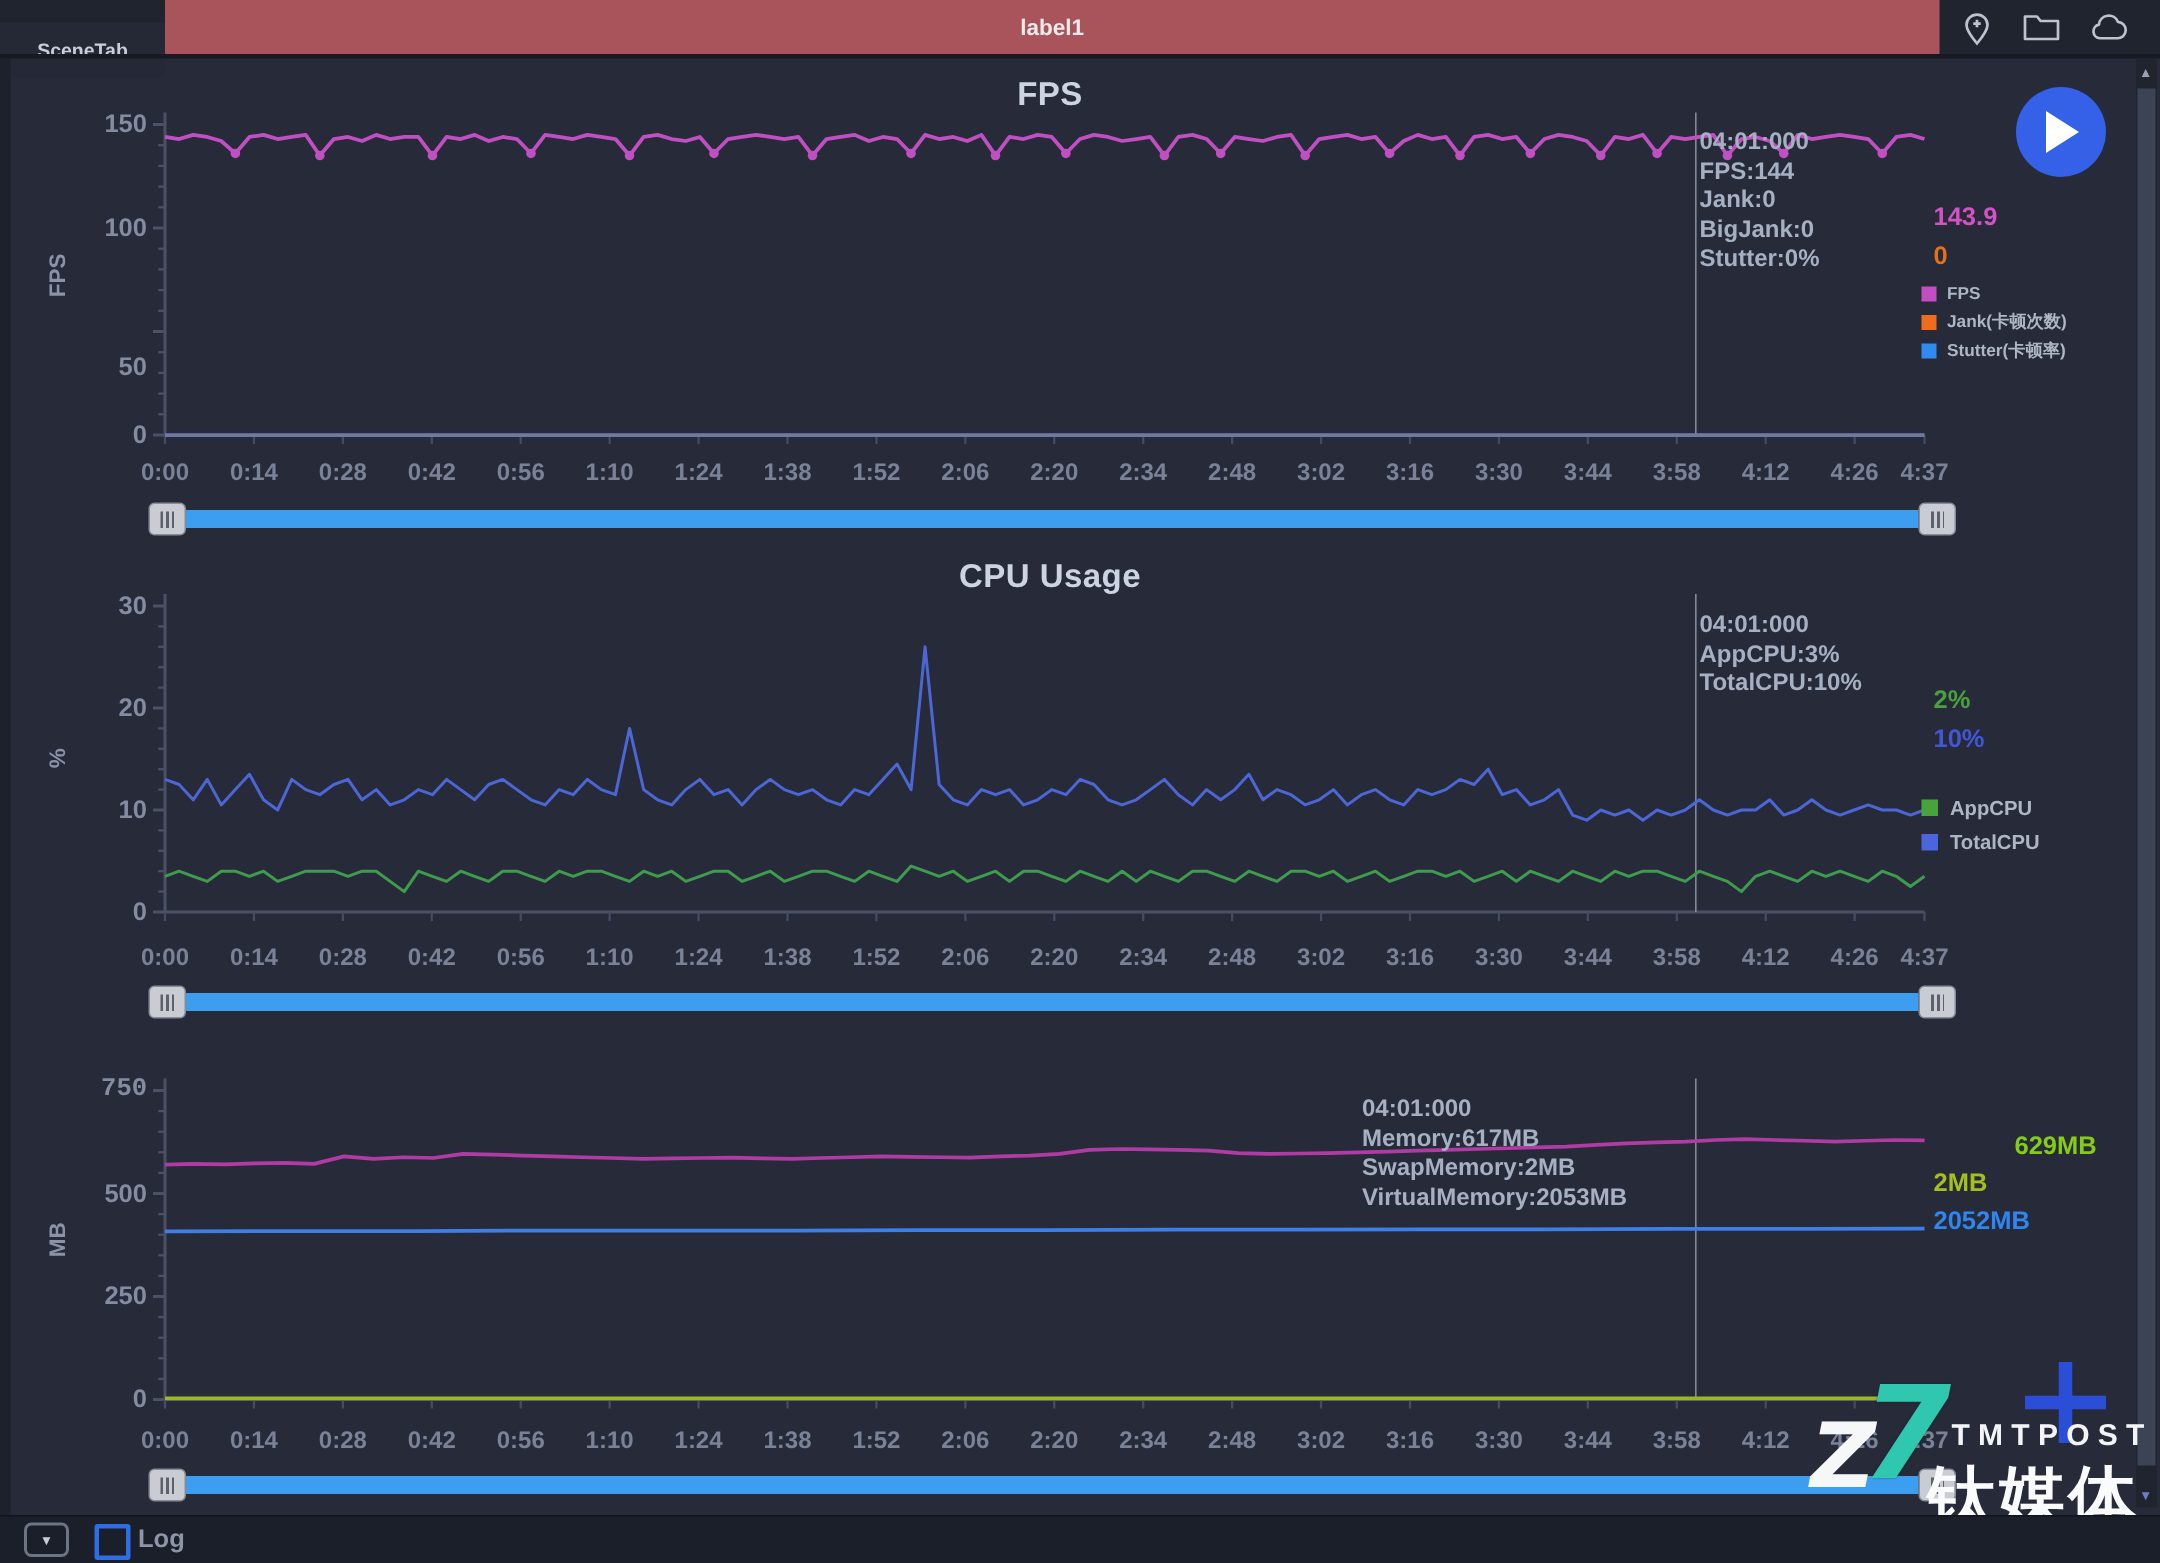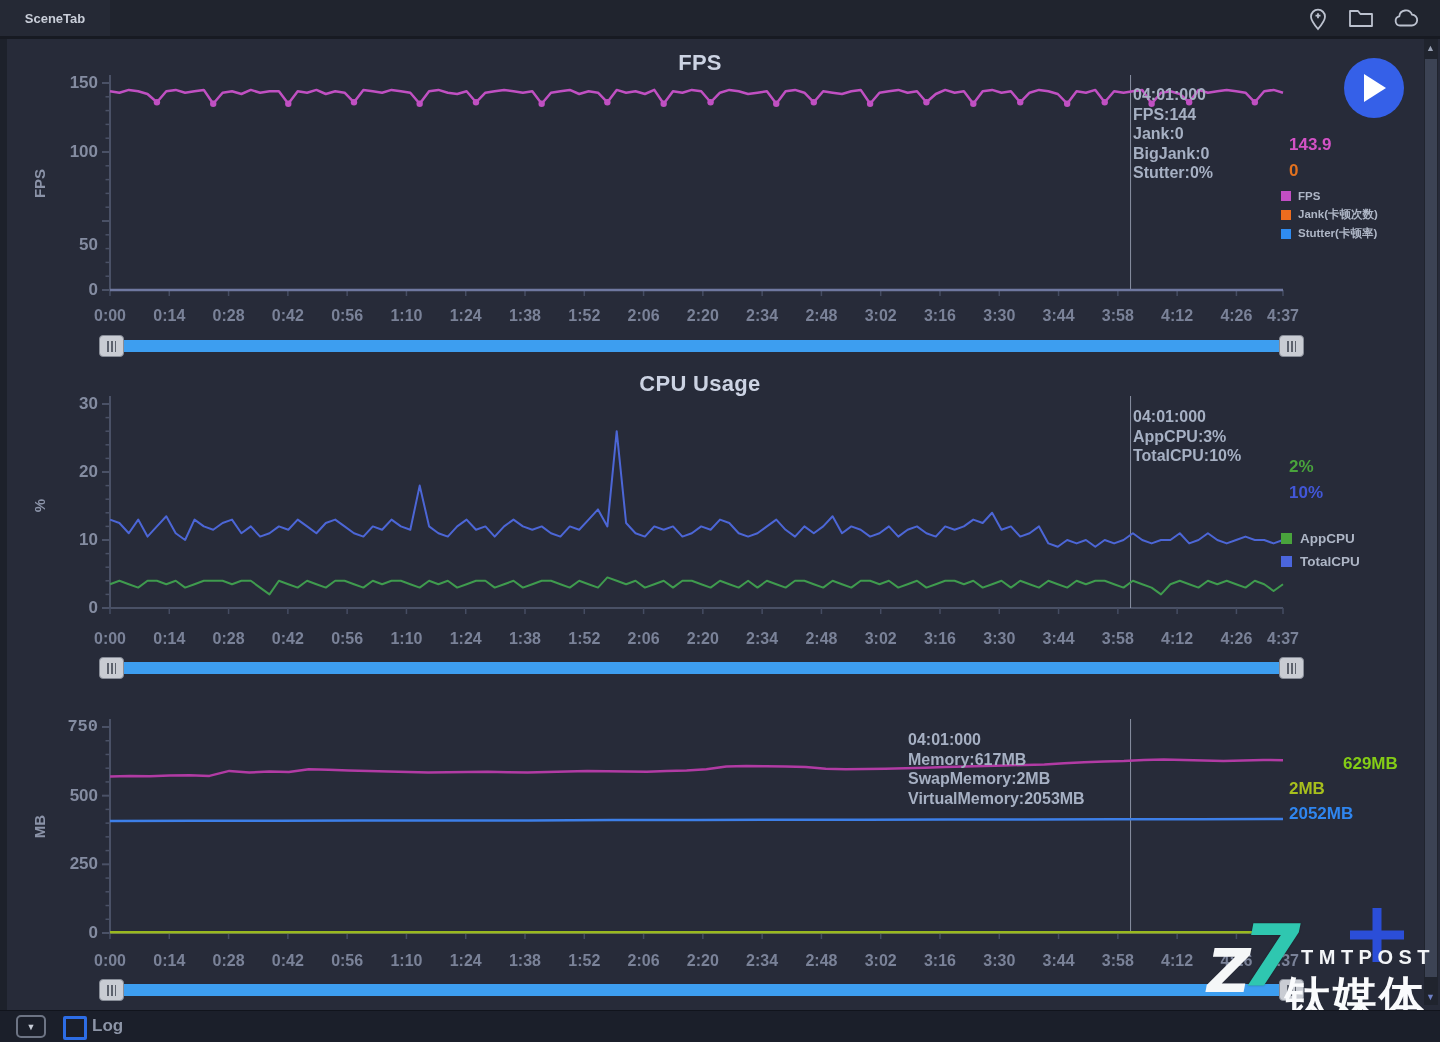--- a/index.html
+++ b/index.html
@@ -1,20 +1,20 @@
 <!DOCTYPE html>
 <html><head>
 <meta charset="utf-8">
 <style>
   html,body{margin:0;padding:0;background:#14161d;}
   .app{position:relative;width:1440px;height:1042px;background:#272b39;overflow:hidden;
        font-family:"Liberation Sans",sans-serif;}
   
   .topbar{position:absolute;left:0;top:0;width:1440px;height:36px;background:#20242e;}
-  .scene-tab{position:absolute;left:0;top:0;width:110px;height:36px;background:#252935;
+  .scene-tab{position:absolute;left:0;top:15px;width:110px;height:36px;background:#252935;
        color:#c9ced9;font-size:13px;font-weight:700;display:flex;align-items:center;justify-content:center;}
   .banner{position:absolute;left:110px;top:0;width:1183px;height:36px;background:#a9545b;
        color:#efe9ec;font-size:15px;font-weight:700;display:flex;align-items:center;justify-content:center;}
   .top-icons{position:absolute;right:18px;top:0;height:36px;display:flex;align-items:center;gap:17px;}
   .top-icons svg{display:block;}
   .bar-sep{position:absolute;left:0;top:36px;width:1440px;height:3px;background:#171a22;}
   .left-strip{position:absolute;left:0;top:39px;width:7px;height:971px;background:#1d212b;}
   
   #charts{position:absolute;left:0;top:0;pointer-events:none;}
   .axis{fill:none;stroke:#4a5166;stroke-width:2;}
@@ -63,20 +63,21 @@
   .wm .brand{position:absolute;left:96px;top:48px;color:#f2f4f7;font-size:20px;font-weight:700;letter-spacing:5.5px;}
   .wm .cjk{position:absolute;left:80px;top:70px;color:#fafbfd;font-size:45px;font-weight:900;letter-spacing:2px;}
 </style>
 </head>
 <body>
 
 <div class="app">
 
   <div class="topbar">
     <div class="scene-tab">SceneTab</div>
+    <div class="banner">label1</div>
     <div class="top-icons">
       <span>
         <svg width="24" height="26" viewBox="0 0 24 26" fill="none" stroke="#bcc2cf" stroke-width="1.8">
           <path d="M12 24c4.2-5 7-8.8 7-12.3A7 7 0 1 0 5 11.7C5 15.2 7.8 19 12 24z"></path>
           <path d="M12 8.2v5 M9.5 10.7h5"></path>
         </svg>
       </span>
       <span>
         <svg width="28" height="24" viewBox="0 0 28 24" fill="none" stroke="#bcc2cf" stroke-width="1.8" stroke-linejoin="round">
           <path d="M3 5h8l2.4 3H25v12H3z"></path>

